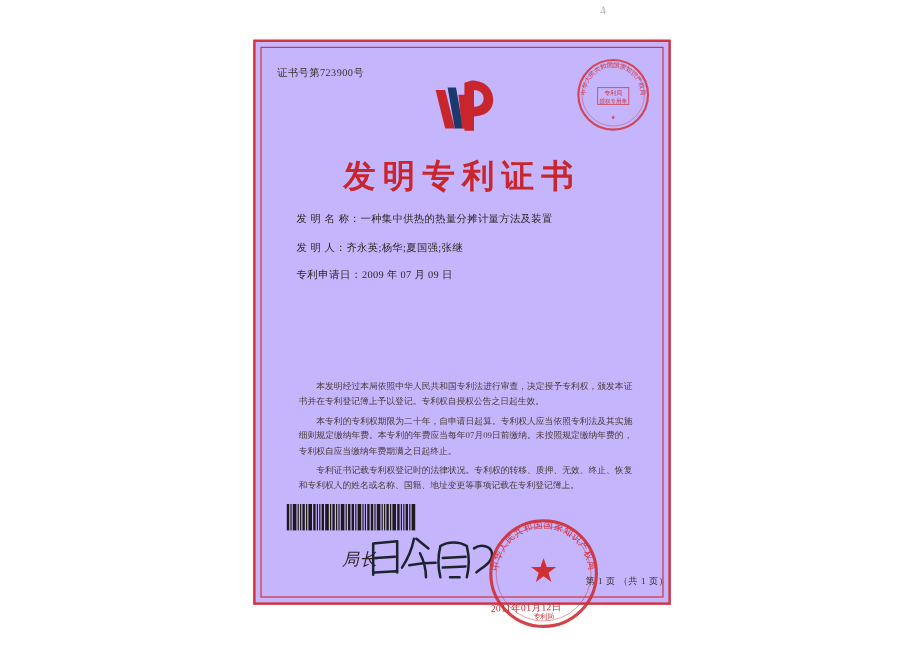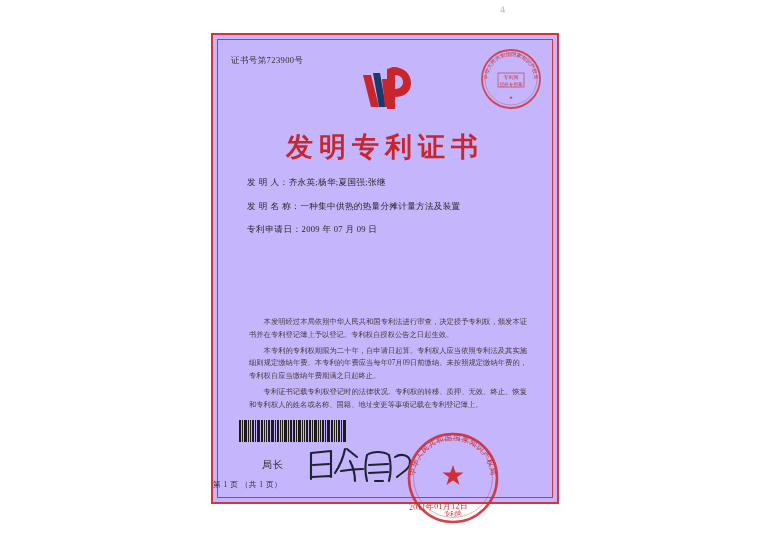--- a/index.html
+++ b/index.html
@@ -137,25 +137,26 @@
   .barcode i {
     display: block;
     background: #1d1a19;
     height: 100%;
     margin-right: 1px;
   }
 
   
   .sig-label {
     position: absolute;
-    left: 49px;
+    left: 72px;
     top: 423px;
-    font-size: 10px;
+    font-size: 14px;
     color: #2f2623;
     letter-spacing: 1px;
+    font-style: italic;
   }
   .sig-name {
     position: absolute;
     left: 92px;
     top: 408px;
     width: 110px;
     height: 46px;
     color: #1d2430;
   }
 
@@ -175,21 +176,21 @@
     color: #c8262c;
     letter-spacing: 0.3px;
     transform: rotate(-1.5deg);
   }
 
   
   .page-count {
     position: absolute;
     left: 0; right: 0;
     bottom: 12px;
-    text-align: left;
+    text-align: right;
     font-size: 7.6px;
     color: #3a2f2c;
     letter-spacing: 0.5px;
   }
 
   
   .bottom-note {
     position: absolute;
     left: 0;
     right: 0;
@@ -244,24 +245,24 @@
         <text x="32" y="32" font-size="5" fill="#d4343a" text-anchor="middle" font-family="DejaVu Sans, sans-serif">专利局</text>
         <text x="32" y="38.5" font-size="4.6" fill="#d4343a" text-anchor="middle" font-family="DejaVu Sans, sans-serif">授权专用章</text>
         <text x="32" y="52" font-size="4.4" fill="#d4343a" text-anchor="middle" font-family="DejaVu Sans, sans-serif">★</text>
       </svg>
     </div>
 
     <div class="title">发明专利证书</div>
 
     <div class="fields">
       <div class="field-row">
-        <span class="field-label">发 明 人：</span><span class="field-value">齐永英;杨华;夏国强;张继</span>
+        <span class="field-label">发 明 名 称：</span><span class="field-value">一种集中供热的热量分摊计量方法及装置</span>
       </div>
       <div class="field-row">
-        <span class="field-label">发 明 名 称：</span><span class="field-value">一种集中供热的热量分摊计量方法及装置</span>
+        <span class="field-label">发 明 人：</span><span class="field-value">齐永英;杨华;夏国强;张继</span>
       </div>
       <div class="field-row">
         <span class="field-label">专利申请日：</span><span class="field-value">2009 年 07 月 09 日</span>
       </div>
     </div>
 
     <div class="body-text">
       <p>本发明经过本局依照中华人民共和国专利法进行审查，决定授予专利权，颁发本证书并在专利登记簿上予以登记。专利权自授权公告之日起生效。</p>
       <p>本专利的专利权期限为二十年，自申请日起算。专利权人应当依照专利法及其实施细则规定缴纳年费。本专利的年费应当每年07月09日前缴纳。未按照规定缴纳年费的，专利权自应当缴纳年费期满之日起终止。</p>
       <p>专利证书记载专利权登记时的法律状况。专利权的转移、质押、无效、终止、恢复和专利权人的姓名或名称、国籍、地址变更等事项记载在专利登记簿上。</p>

